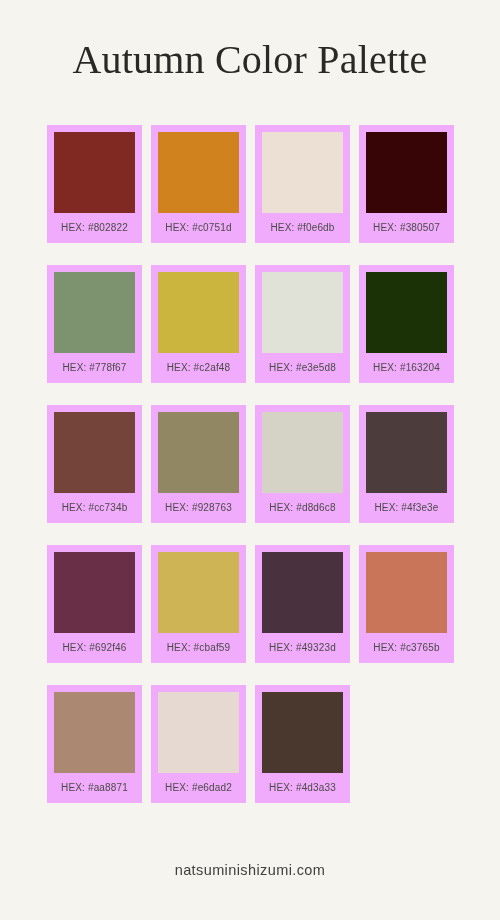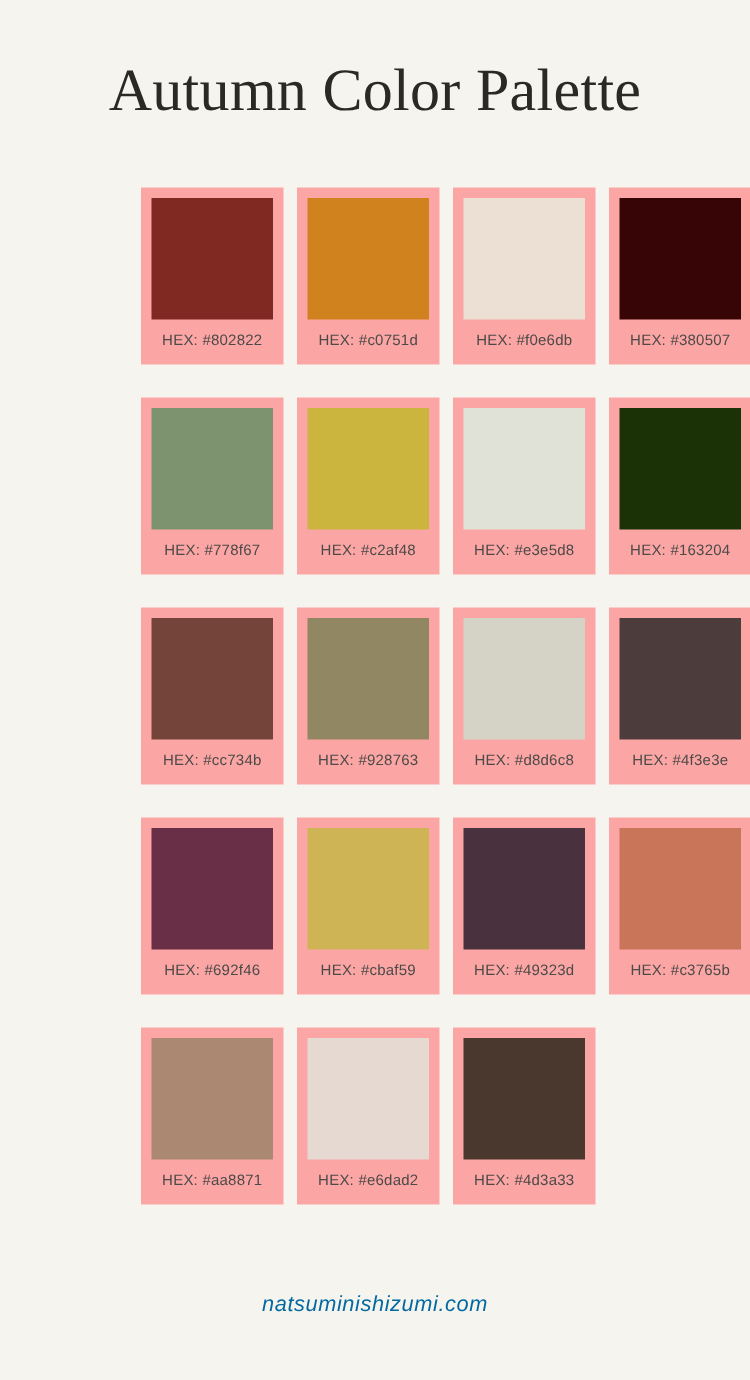--- a/index.html
+++ b/index.html
@@ -13,21 +13,21 @@
     font-family: "Liberation Sans", sans-serif;
     overflow: hidden;
   }
 
   .page {
     width: 500px;
     height: 920px;
     box-sizing: border-box;
     display: flex;
     flex-direction: column;
-    align-items: flex-end;
+    align-items: center;
     position: relative;
   }
 
   
   .header {
     width: 100%;
     text-align: center;
     padding-top: 38px;
   }
   .title {
@@ -56,21 +56,21 @@
     margin-top: 43px;
     width: 406px;
     display: grid;
     grid-template-columns: repeat(4, 95px);
     grid-auto-rows: 118px;
     column-gap: 9px;
     row-gap: 22px;
   }
 
   .swatch-card {
-    background: #fca5a5;
+    background: #f0abfc;
     width: 95px;
     height: 118px;
     box-sizing: border-box;
     padding: 7px 7px 0 7px;
     display: flex;
     flex-direction: column;
     align-items: center;
   }
 
   .swatch-color {
@@ -97,23 +97,22 @@
     position: absolute;
     left: 0;
     right: 0;
     bottom: 41px;
     text-align: center;
   }
   .footer-url {
     font-family: "Liberation Sans", sans-serif;
     font-size: 14.5px;
     letter-spacing: 0.4px;
-    color: #0369a1;
-    white-space: nowrap;
-    font-style: italic;
+    color: #404040;
+    white-space: nowrap;
   }
 </style>
 </head>
 <body>
 
 <div class="page">
 
   <div class="header">
     <h1 class="title">Autumn Color Palette</h1>
   </div>

